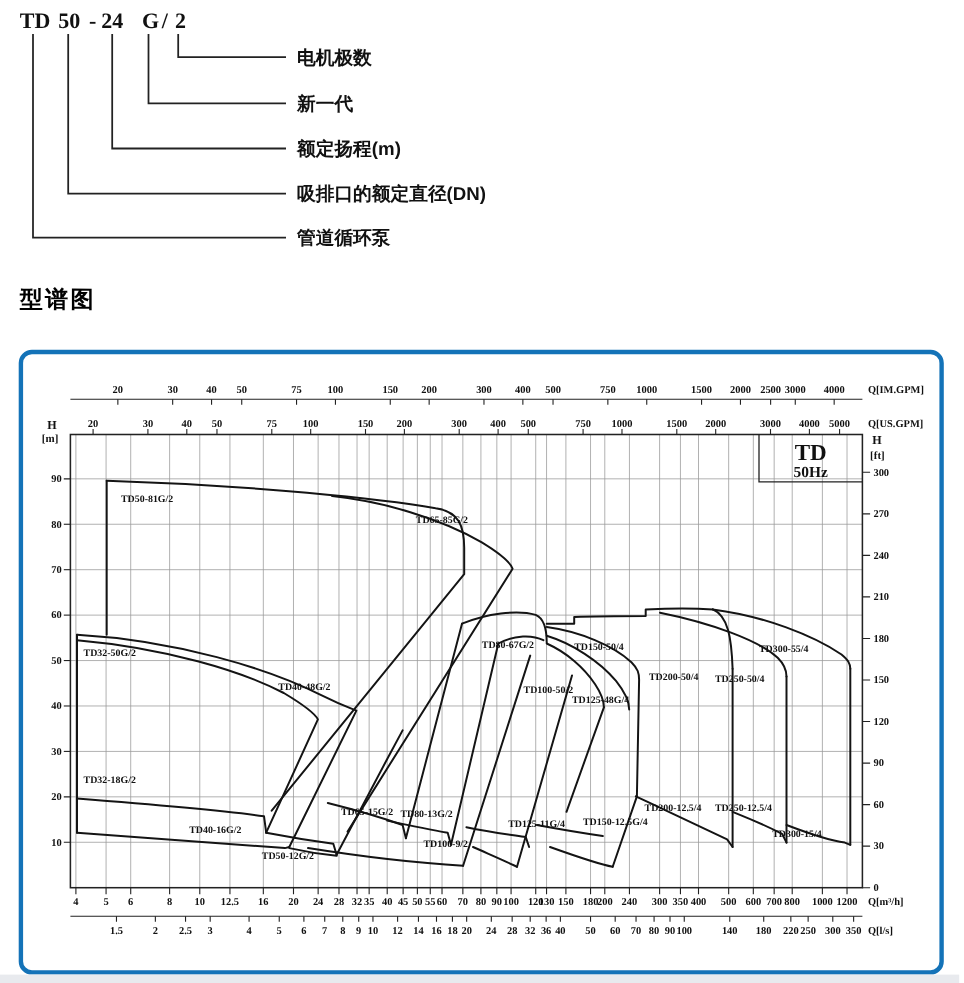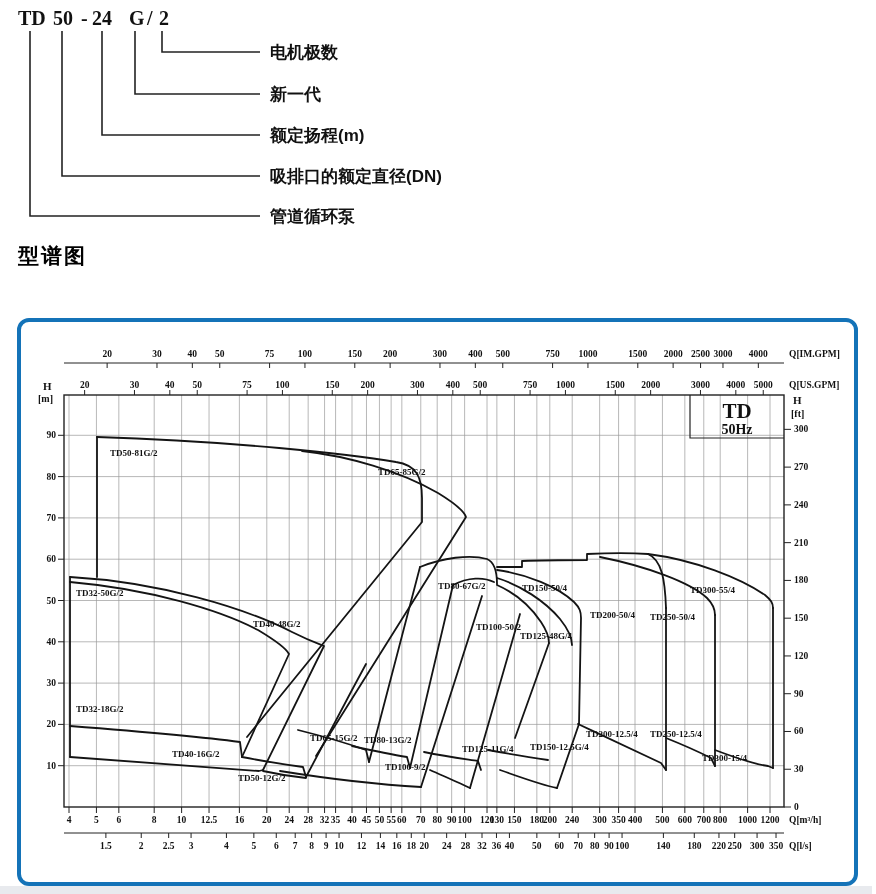--- a/index.html
+++ b/index.html
@@ -1,19 +1,19 @@
 <!DOCTYPE html>
 <html><head>
 <meta charset="utf-8">
 <style>
   html,body{margin:0;padding:0;background:#ffffff;}
   .page{position:relative;width:872px;height:894px;background:#ffffff;overflow:hidden;
         font-family:"Liberation Sans", sans-serif;color:#111;}
   #header-svg{position:absolute;left:0;top:0;}
-  .section-title{position:absolute;left:18px;top:242px;font-size:21px;font-weight:bold;
+  .section-title{position:absolute;left:18px;top:258px;font-size:21px;font-weight:bold;
         letter-spacing:2px;color:#000;font-family:"Liberation Sans", sans-serif;}
   .chart-card{position:absolute;left:17px;top:318px;width:841px;height:568px;
         border:4px solid #1473b8;border-radius:12px;box-sizing:border-box;background:#fff;}
   #chart-svg{position:absolute;left:0;top:318px;}
   .footer-strip{position:absolute;left:0;top:886px;width:876px;height:8px;background:#e8eaee;}
 </style>
 </head>
 <body>
 
 <div class="page">

